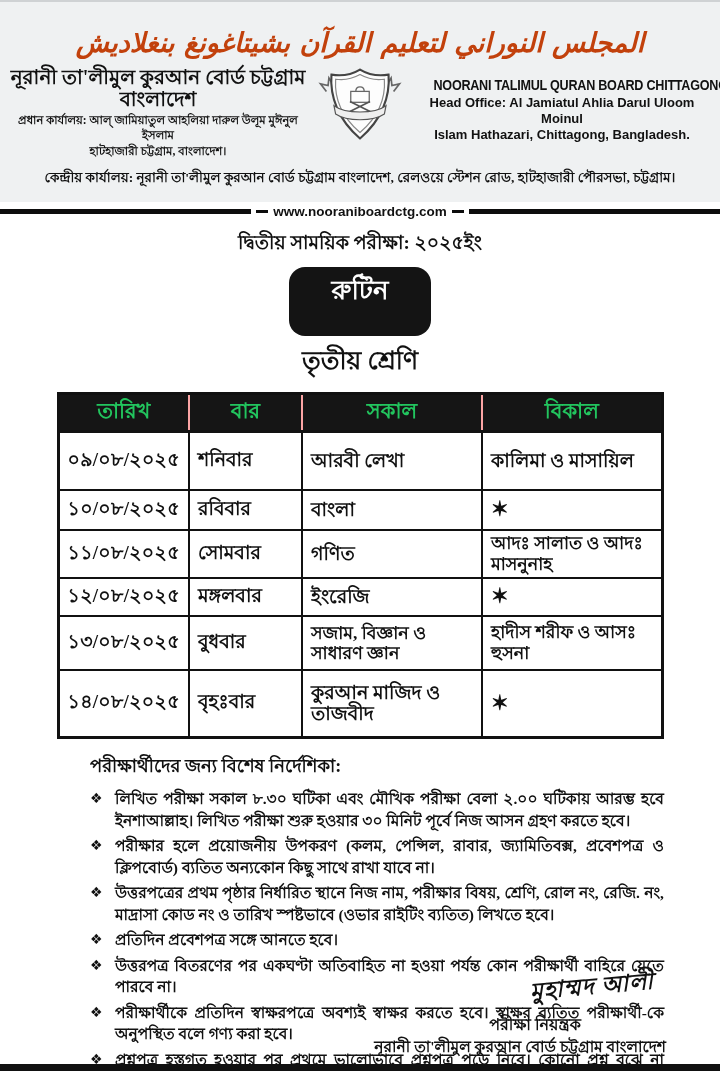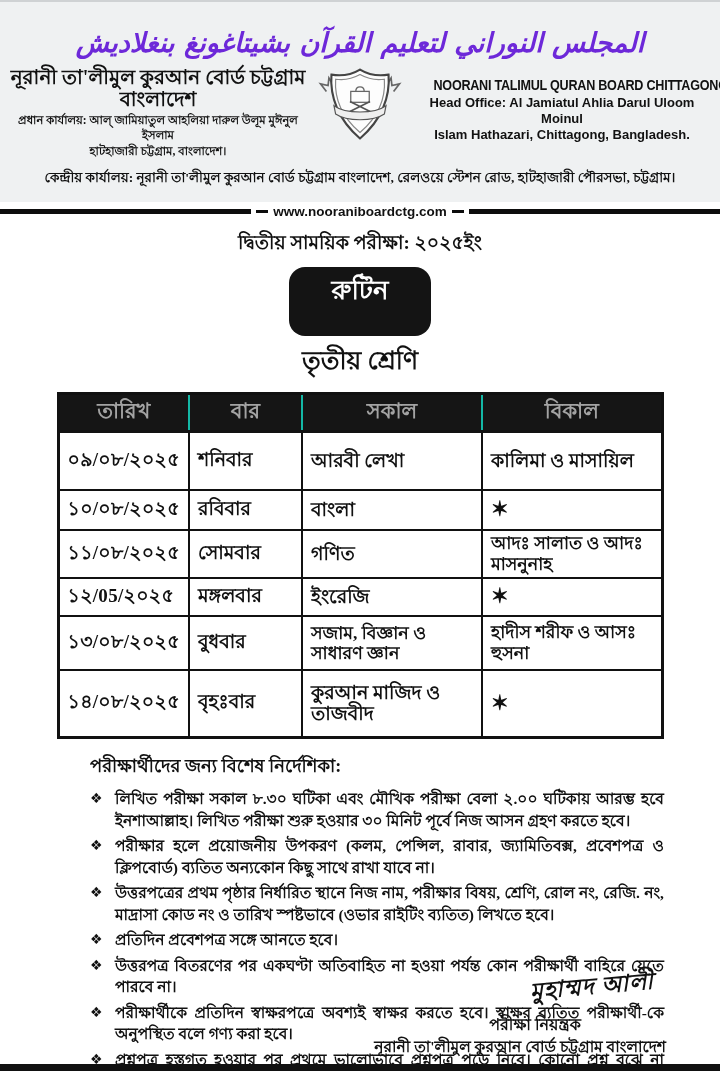--- a/index.html
+++ b/index.html
@@ -3,21 +3,21 @@
 <meta charset="utf-8">
 <style>
   * { margin:0; padding:0; box-sizing:border-box; }
   html,body { background:#ffffff; }
   body { font-family:"Liberation Serif","DejaVu Serif",serif; color:#111; }
   .page { position:relative; width:720px; height:1071px; margin:0 auto; background:#fff; overflow:hidden; }
 
   
   .header { background:#eff1f2; padding-top:26px; border-top:2px solid #cfd2d4; }
   .arabic { text-align:center; font-family:"DejaVu Sans",sans-serif; font-style:italic;
-            font-weight:bold; font-size:27px; color:#6d28d9; direction:rtl; line-height:1.1; }
+            font-weight:bold; font-size:27px; color:#c2410c; direction:rtl; line-height:1.1; }
   .org-row { display:flex; justify-content:center; align-items:flex-start; gap:6px; margin-top:8px; }
   .org-left, .org-right { width:306px; text-align:center; }
   .org-name-bn { font-size:20px; font-weight:bold; line-height:1.1; }
   .org-addr-bn { font-size:11.5px; font-weight:600; line-height:1.35; margin-top:3px; }
   .logo-wrap { width:86px; display:flex; justify-content:center; }
   .org-name-en { font-family:"Liberation Sans","DejaVu Sans",sans-serif; font-size:15px; font-weight:bold;
                  white-space:nowrap; transform:scaleX(.84); transform-origin:center; letter-spacing:-0.3px; margin-top:10px;}
   .org-addr-en { font-family:"Liberation Sans","DejaVu Sans",sans-serif; font-size:13px; font-weight:600;
                  line-height:1.25; margin-top:2px; }
   .central-line { text-align:center; font-size:13.5px; font-weight:bold; margin-top:8px; padding-bottom:12px; }
@@ -30,23 +30,23 @@
 
   
   .exam-title { text-align:center; font-size:19px; font-weight:bold; margin-top:8px; }
   .routine-badge { width:fit-content; margin:7px auto 0; background:#141414; color:#fff;
                    font-size:26px; font-weight:bold; padding:3px 42px 22px; border-radius:16px; }
   .class-name { text-align:center; font-size:25px; font-weight:bold; margin-top:5px; }
 
   
   table.routine { width:604px; margin:8px auto 0; border-collapse:collapse; table-layout:fixed;
                   border:3px solid #111; }
-  table.routine th { background:#151515; color:#a3a3a3; font-size:21px; font-weight:bold;
+  table.routine th { background:#151515; color:#22c55e; font-size:21px; font-weight:bold;
                      height:38px; border-bottom:3px solid #111; }
-  table.routine th + th { border-left:2px solid #14b8a6; }
+  table.routine th + th { border-left:2px solid #fca5a5; }
   table.routine td { border:2.5px solid #111; font-weight:bold; font-size:19px;
                      padding:2px 8px; vertical-align:middle; }
   td.c-date { padding-left:10px; letter-spacing:.3px; }
   td.c-day  { padding-left:10px; }
   td.c-morn { padding-left:10px; line-height:1.15; }
   td.c-aft  { text-align:left; line-height:1.2; }
   tr.h58 td{ height:58px; } tr.h40 td{ height:40px; } tr.h48 td{ height:48px; }
   tr.h36 td{ height:36px; } tr.h54 td{ height:54px; } tr.h56 td{ height:68px;margin-top:24px; }
   .small-cell { font-size:17.5px !important; }
   .star-cell  { font-size:21px !important; }
@@ -152,21 +152,21 @@
         <td class="c-morn">বাংলা</td>
         <td class="c-aft star-cell">✶</td>
       </tr>
       <tr class="h48">
         <td class="c-date">১১/০৮/২০২৫</td>
         <td class="c-day">সোমবার</td>
         <td class="c-morn">গণিত</td>
         <td class="c-aft small-cell">আদঃ সালাত ও আদঃ মাসনুনাহ</td>
       </tr>
       <tr class="h36">
-        <td class="c-date">১২/05/২০২৫</td>
+        <td class="c-date">১২/০৮/২০২৫</td>
         <td class="c-day">মঙ্গলবার</td>
         <td class="c-morn">ইংরেজি</td>
         <td class="c-aft star-cell">✶</td>
       </tr>
       <tr class="h54">
         <td class="c-date">১৩/০৮/২০২৫</td>
         <td class="c-day">বুধবার</td>
         <td class="c-morn small-cell">সজাম, বিজ্ঞান ও সাধারণ জ্ঞান</td>
         <td class="c-aft small-cell">হাদীস শরীফ ও আসঃ হুসনা</td>
       </tr>

